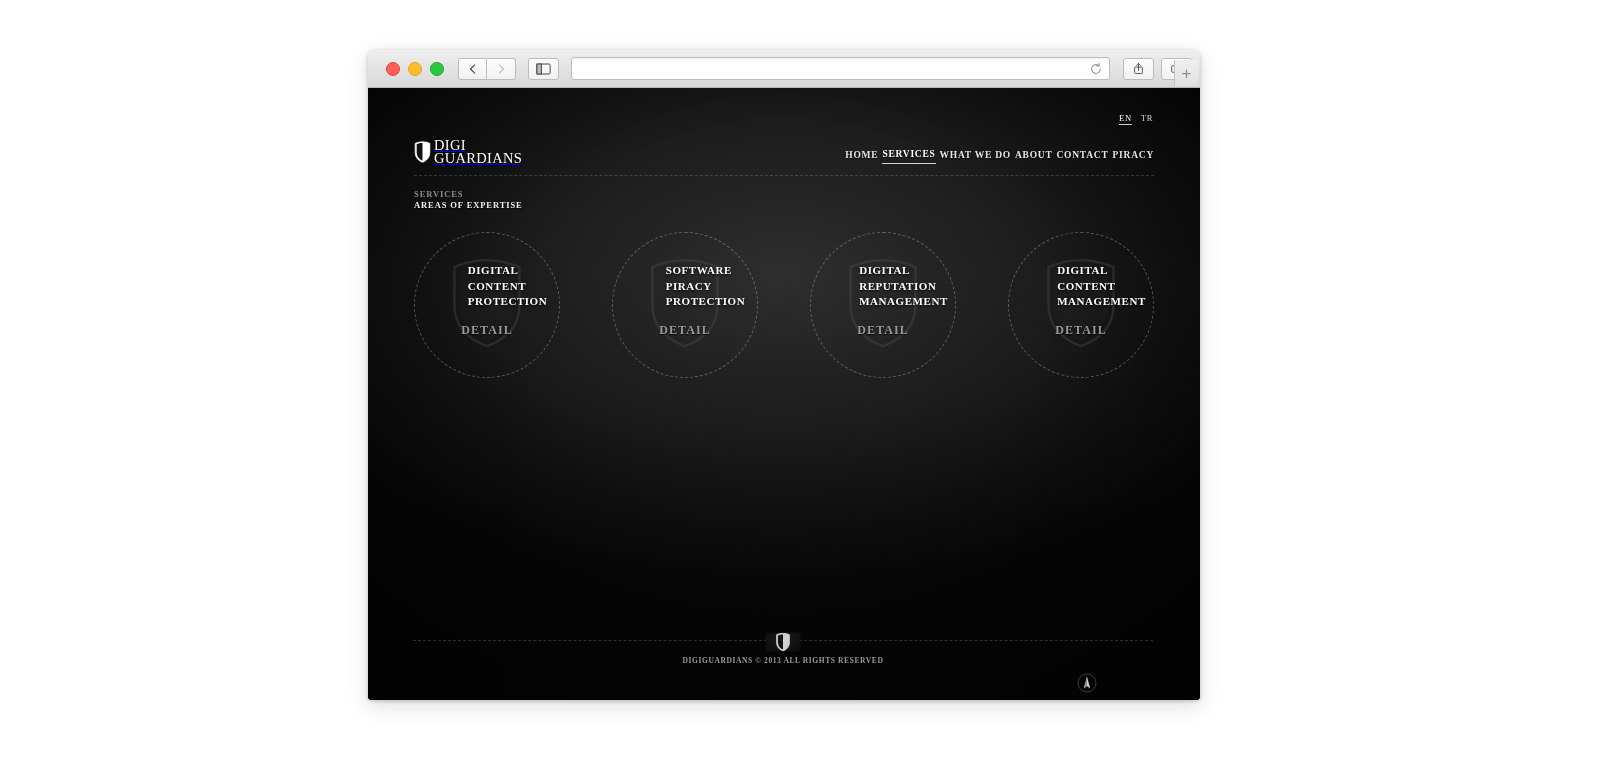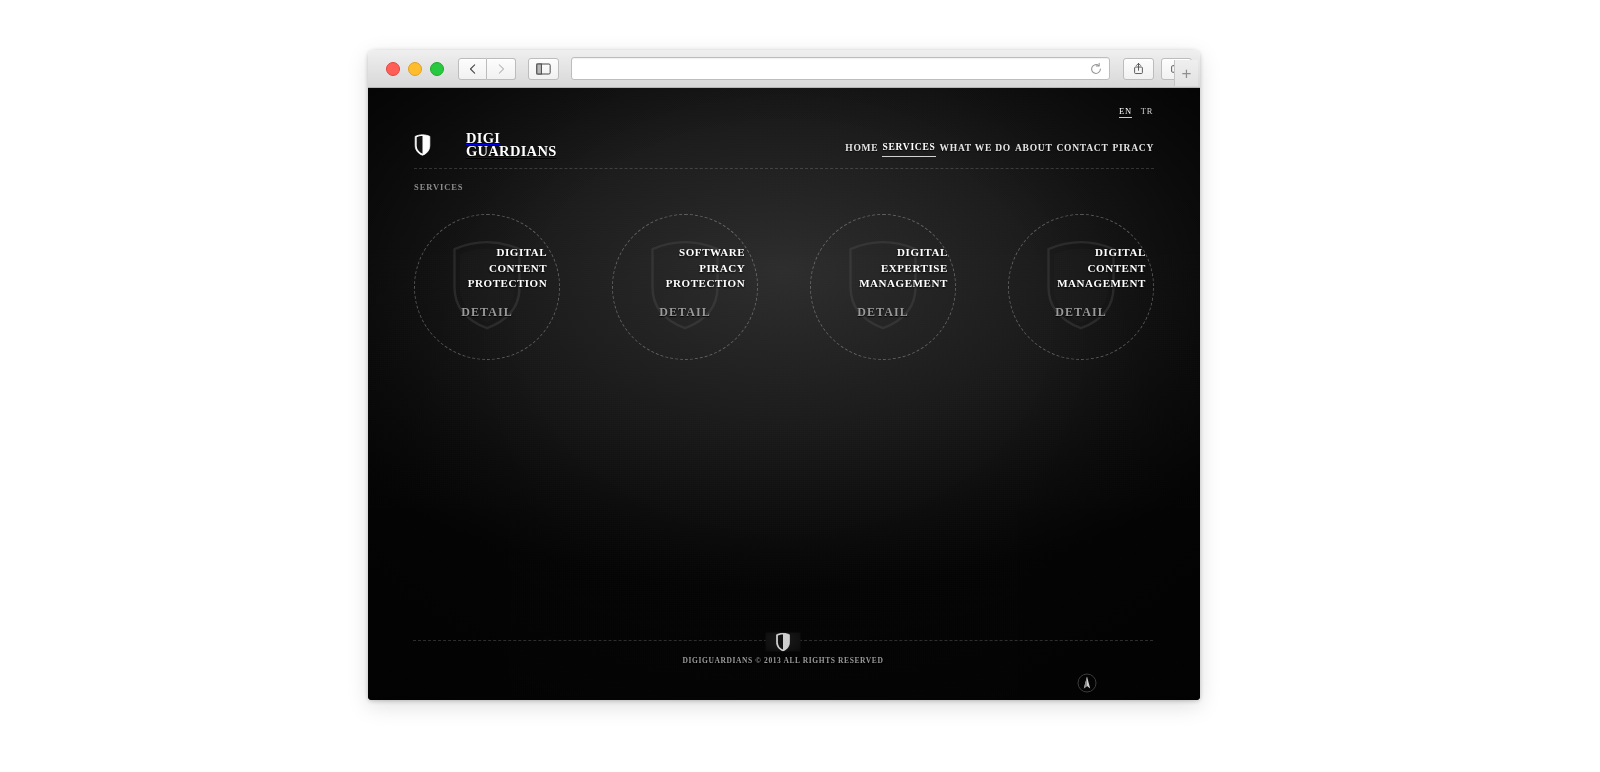--- a/index.html
+++ b/index.html
@@ -153,21 +153,21 @@
     z-index: 3;
     width: 740px;
     margin: 0 auto;
   }
 
   
   .lang-row {
     display: flex;
     justify-content: flex-end;
     gap: 9px;
-    padding-top: 18px;
+    padding-top: 25px;
     padding-right: 1px;
     font-family: "Liberation Serif", serif;
     font-size: 8.5px;
     letter-spacing: 0.7px;
     color: #bdbdbd;
   }
   .lang { text-decoration: none; color: #cfcfcf; }
   .lang.active {
     color: #ffffff;
     border-bottom: 1px solid #cfcfcf;
@@ -181,26 +181,25 @@
     justify-content: space-between;
     padding-top: 14px;
     padding-bottom: 9px;
     border-bottom: 1px dashed rgba(255,255,255,0.16);
   }
 
   .logo { display: flex; align-items: center; gap: 3px; }
   .logo-shield { width: 17px; height: 22px; display: block; }
   .logo-type {
     font-family: "Liberation Serif", serif;
-    font-weight: bold;
+    font-weight: normal;
     color: #ffffff;
     line-height: 0.92;
     letter-spacing: 0.2px;
     text-shadow: 0 1px 1px rgba(0,0,0,0.85);
-    margin-left: 32px;
   }
   .logo-line1 { font-size: 14.5px; letter-spacing: 0.3px; }
   .logo-line2 { font-size: 14.5px; letter-spacing: 0.3px; }
 
   .main-nav {
     display: flex;
     align-items: flex-end;
     gap: 4px;
     padding-bottom: 2px;
   }
@@ -262,21 +261,21 @@
   }
   .service-title {
     position: relative;
     z-index: 2;
     font-family: "Liberation Serif", serif;
     font-weight: bold;
     font-size: 11px;
     line-height: 1.42;
     letter-spacing: 0.55px;
     color: #ffffff;
-    text-align: right;
+    text-align: left;
     text-shadow: 0 1px 2px rgba(0,0,0,0.95);
     margin-top: -9px;
     margin-left: 41px;
   }
   .service-detail {
     position: relative;
     z-index: 2;
     margin-top: 13px;
     font-family: "Liberation Serif", serif;
     font-weight: bold;
@@ -434,20 +433,21 @@
             <a class="nav-link active" href="#">SERVICES</a>
             <a class="nav-link" href="#">WHAT WE DO</a>
             <a class="nav-link" href="#">ABOUT</a>
             <a class="nav-link" href="#">CONTACT</a>
             <a class="nav-link" href="#">PIRACY</a>
           </nav>
         </div>
 
         <div class="section-head">
           <div class="section-kicker">SERVICES</div>
+          <div class="section-title">AREAS OF EXPERTISE</div>
         </div>
 
         <div class="services-row">
 
           <a class="service" href="#">
             <span class="service-shield">
               <svg viewBox="0 0 74 92" width="74" height="92" aria-hidden="true">
                 <path d="M37 3 C24 3 12.5 6.5 4.5 10 L4.5 48 C4.5 70 20 82.5 37 89 C54 82.5 69.5 70 69.5 48 L69.5 10 C61.5 6.5 50 3 37 3 Z" fill="none" stroke="#5a5a5a" stroke-width="2.4"></path>
                 <path d="M37 9 C26 9 16.5 12 9.8 14.9 L9.8 47.8 C9.8 66.5 22.6 77.4 37 83.1 C51.4 77.4 64.2 66.5 64.2 47.8 L64.2 14.9 C57.5 12 48 9 37 9 Z" fill="#2a2a2a" opacity="0.55"></path>
               </svg>
@@ -477,21 +477,21 @@
 
           <a class="service" href="#">
             <span class="service-shield">
               <svg viewBox="0 0 74 92" width="74" height="92" aria-hidden="true">
                 <path d="M37 3 C24 3 12.5 6.5 4.5 10 L4.5 48 C4.5 70 20 82.5 37 89 C54 82.5 69.5 70 69.5 48 L69.5 10 C61.5 6.5 50 3 37 3 Z" fill="none" stroke="#5a5a5a" stroke-width="2.4"></path>
                 <path d="M37 9 C26 9 16.5 12 9.8 14.9 L9.8 47.8 C9.8 66.5 22.6 77.4 37 83.1 C51.4 77.4 64.2 66.5 64.2 47.8 L64.2 14.9 C57.5 12 48 9 37 9 Z" fill="#2a2a2a" opacity="0.55"></path>
               </svg>
             </span>
             <span class="service-title">
               <span>DIGITAL</span><br>
-              <span>EXPERTISE</span><br>
+              <span>REPUTATION</span><br>
               <span>MANAGEMENT</span>
             </span>
             <span class="service-detail">DETAIL</span>
           </a>
 
           <a class="service" href="#">
             <span class="service-shield">
               <svg viewBox="0 0 74 92" width="74" height="92" aria-hidden="true">
                 <path d="M37 3 C24 3 12.5 6.5 4.5 10 L4.5 48 C4.5 70 20 82.5 37 89 C54 82.5 69.5 70 69.5 48 L69.5 10 C61.5 6.5 50 3 37 3 Z" fill="none" stroke="#5a5a5a" stroke-width="2.4"></path>
                 <path d="M37 9 C26 9 16.5 12 9.8 14.9 L9.8 47.8 C9.8 66.5 22.6 77.4 37 83.1 C51.4 77.4 64.2 66.5 64.2 47.8 L64.2 14.9 C57.5 12 48 9 37 9 Z" fill="#2a2a2a" opacity="0.55"></path>

